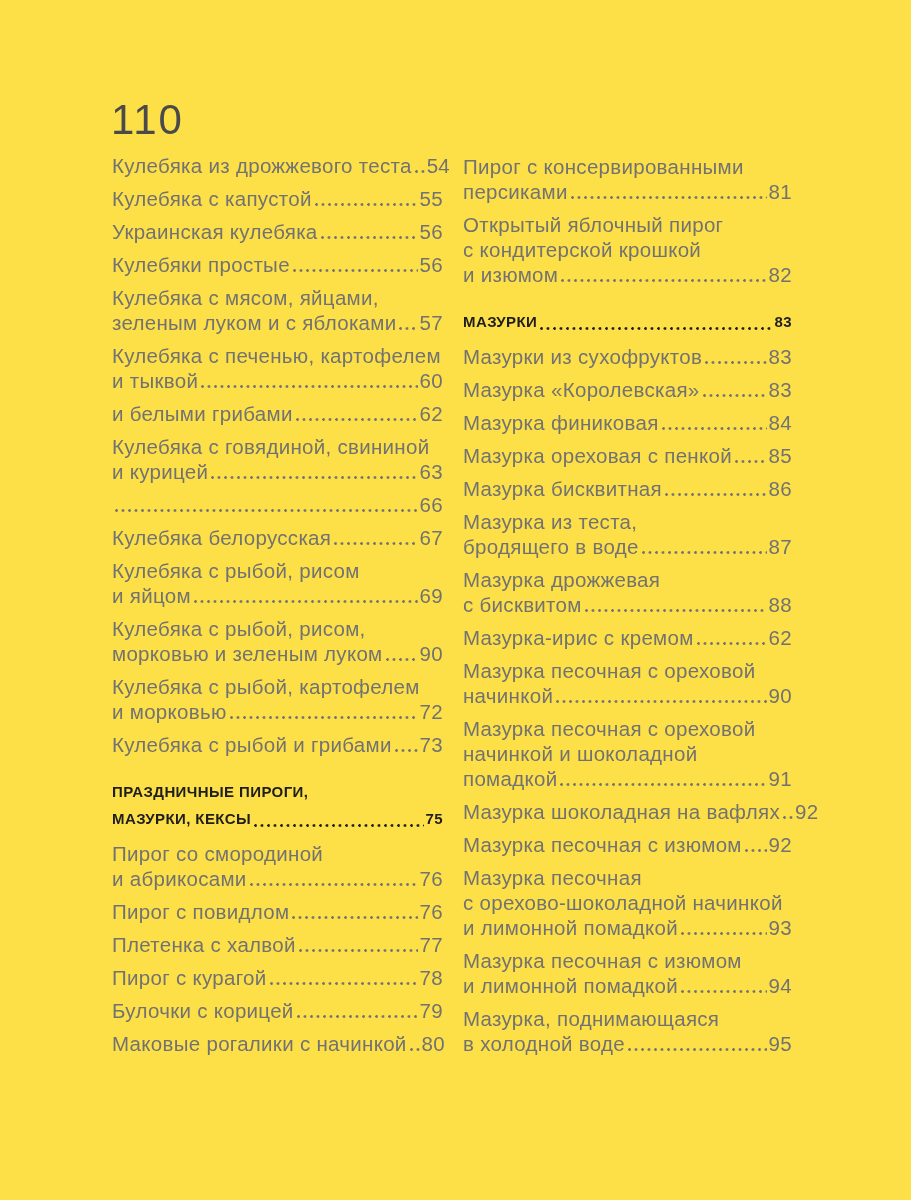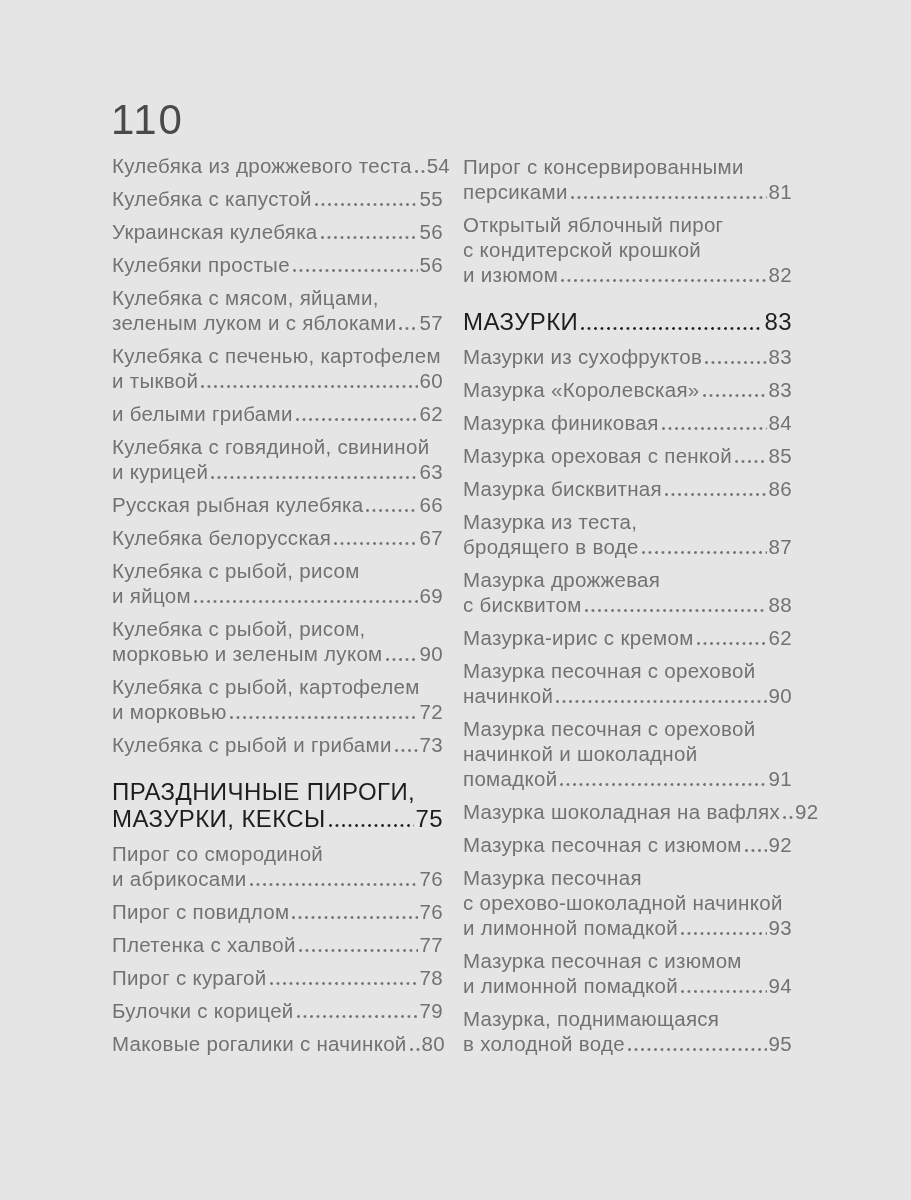--- a/index.html
+++ b/index.html
@@ -5,21 +5,21 @@
   html, body {
     margin: 0;
     padding: 0;
     background: #ffffff;
     font-family: "Liberation Sans", "DejaVu Sans", sans-serif;
   }
   .page {
     position: relative;
     width: 911px;
     height: 1200px;
-    background: #e5e5e5;
+    background: #fde047;
     overflow: hidden;
   }
   .page-number {
     position: absolute;
     left: 111px;
     top: 96px;
     font-size: 42px;
     font-weight: 300;
     letter-spacing: 2px;
     color: #4a4a4a;
@@ -39,24 +39,24 @@
   .entry {
     color: #727272;
     font-size: 20.5px;
     line-height: 25px;
     letter-spacing: 0.3px;
     font-weight: 300;
     margin-bottom: 8px;
   }
   .heading {
     color: #1e1e1e;
-    font-size: 24px;
+    font-size: 15px;
     line-height: 27px;
     letter-spacing: 0.4px;
-    font-weight: 400;
+    font-weight: 700;
     margin-top: 21px;
     margin-bottom: 9px;
   }
   .row { display: flex; align-items: flex-end; }
   .t   { white-space: nowrap; }
   .leader {
     flex: 1;
     align-self: stretch;
     margin-left: 3px;
     margin-right: 2px;
@@ -136,21 +136,20 @@
             <span class="t">Кулебяка с говядиной, свининой</span>
           </div>
           <div class="row">
             <span class="t">и курицей</span>
             <span class="leader"></span>
             <span class="pg">63</span>
           </div>
         </div>
         <div class="entry">
           <div class="row">
-            <span class="t">Русская рыбная кулебяка</span>
             <span class="leader"></span>
             <span class="pg">66</span>
           </div>
         </div>
         <div class="entry">
           <div class="row">
             <span class="t">Кулебяка белорусская</span>
             <span class="leader"></span>
             <span class="pg">67</span>
           </div>

